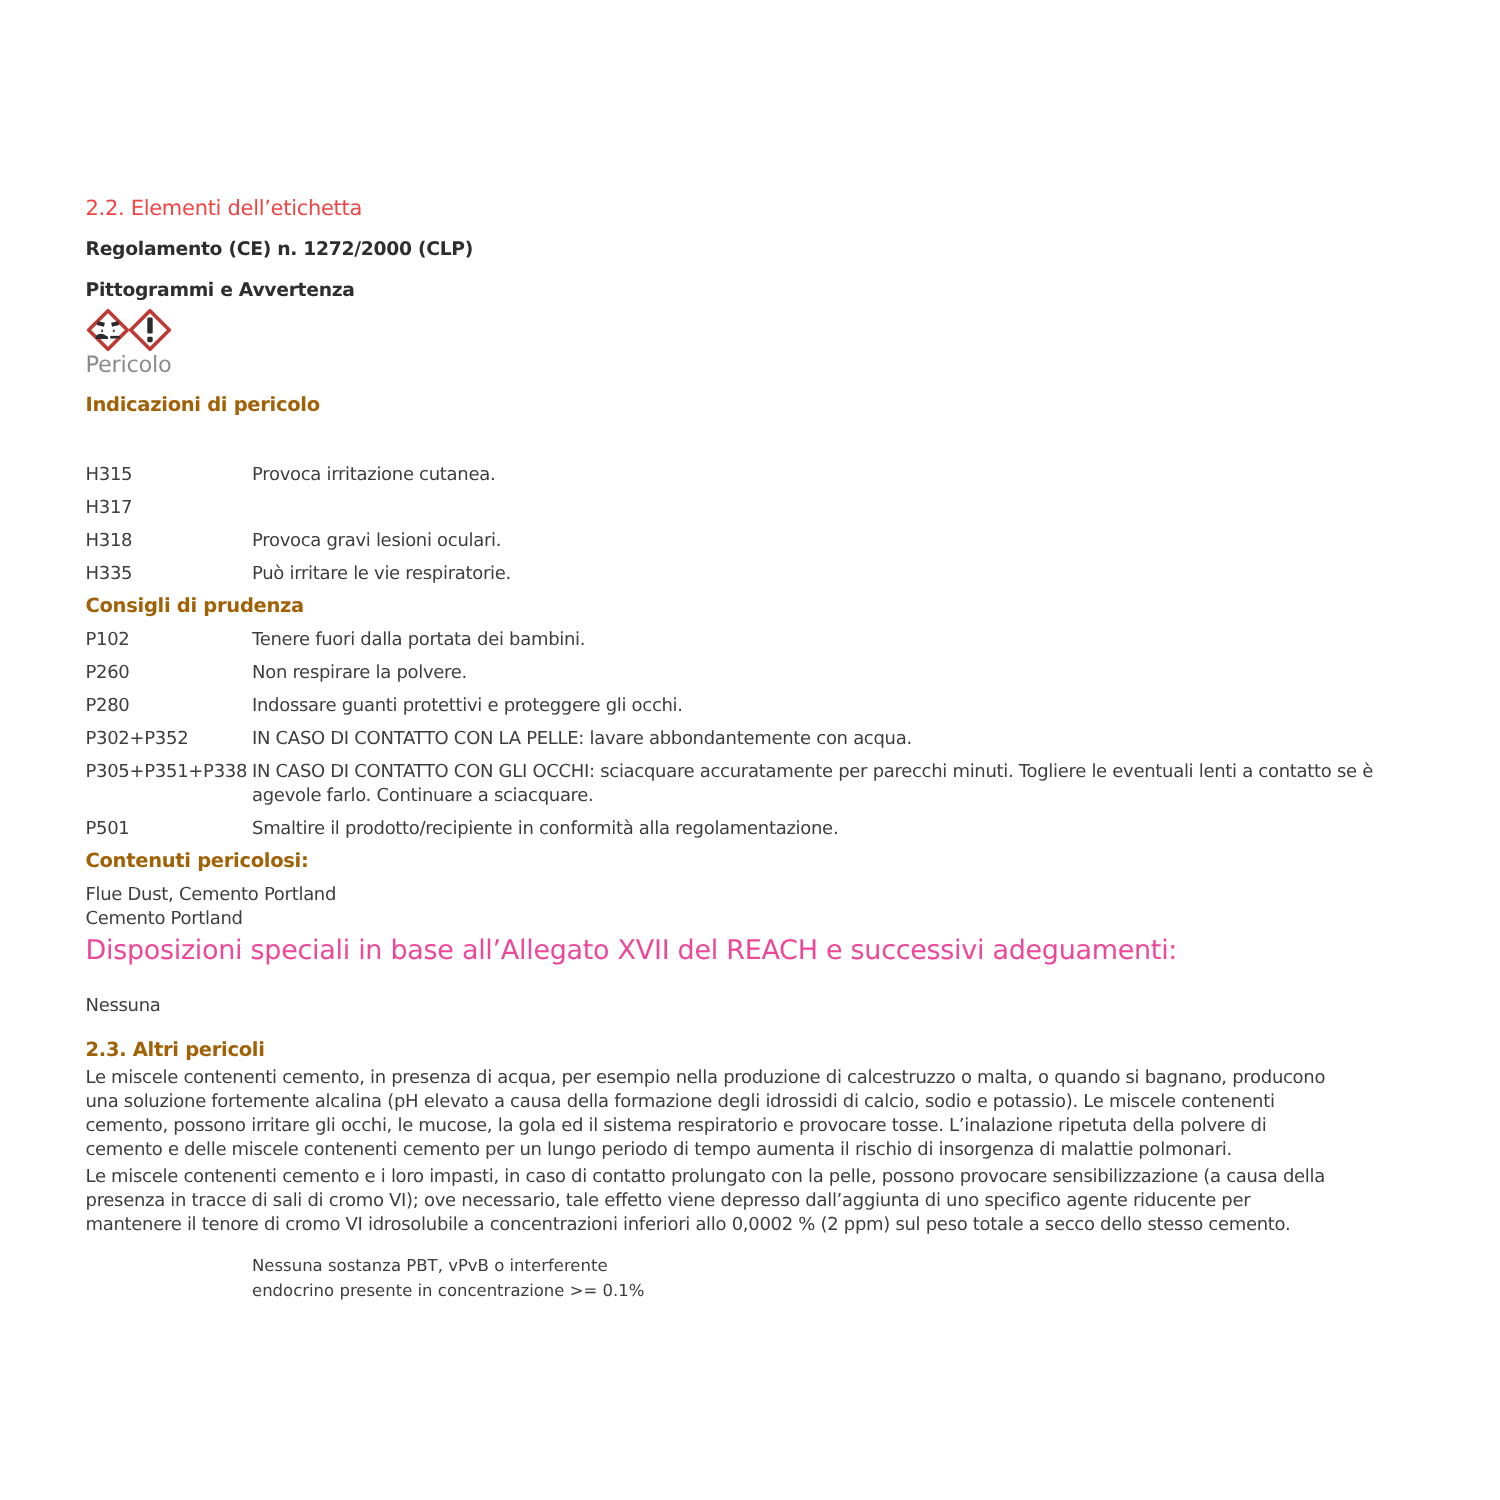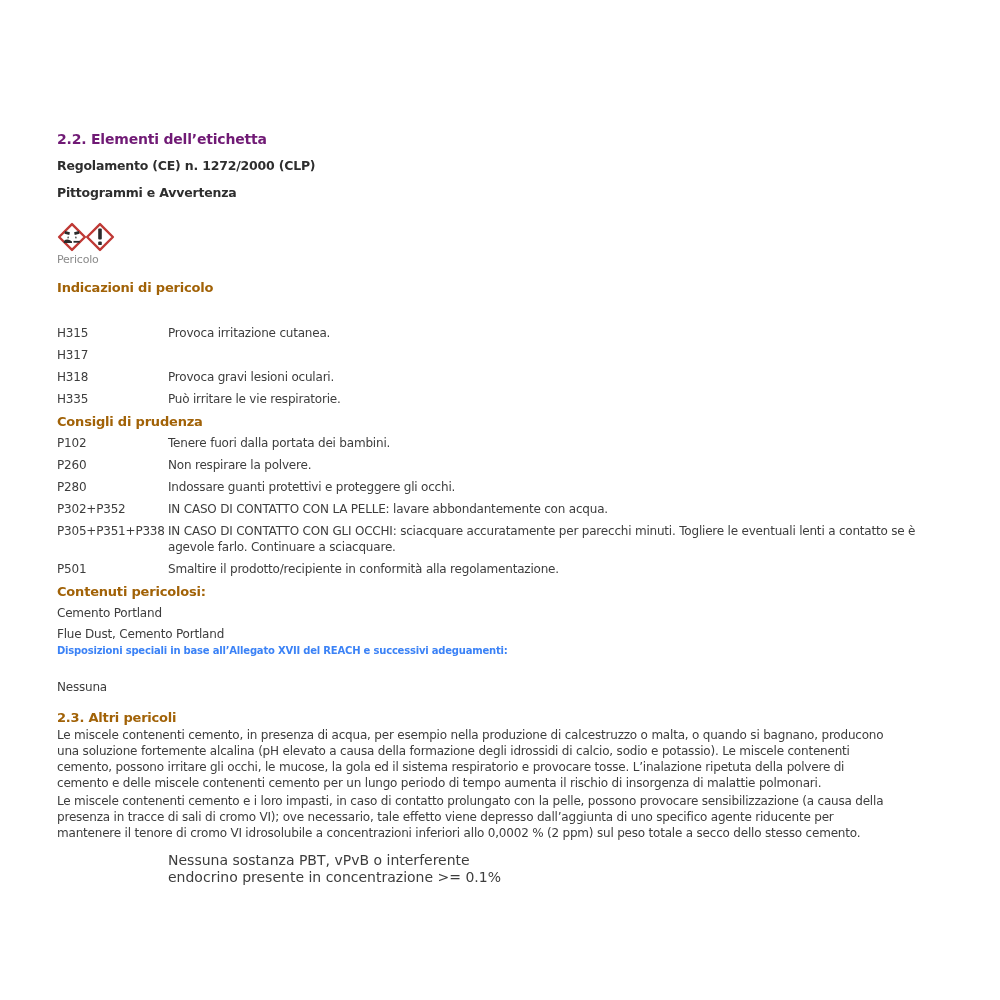--- a/index.html
+++ b/index.html
@@ -13,47 +13,47 @@
     position: relative;
     width: 905px;
     padding: 131px 0 40px 57px;
     background: #ffffff;
     font-size: 12px;
     letter-spacing: -0.2px;
     line-height: 16px;
   }
   .h-main {
     font-size: 14px;
-    font-weight: bold;
-    color: #701a75;
+    font-weight: normal;
+    color: #ef4444;
     line-height: 17px;
     margin: 0 0 10px 0;
   }
   .h-sub {
     font-size: 12.5px;
     font-weight: bold;
     color: #2e2e2e;
     line-height: 16px;
     margin: 0 0 11px 0;
   }
-  .h-sub.tight { margin-bottom: 21px; }
+  .h-sub.tight { margin-bottom: 4px; }
   .picto-row {
     display: flex;
     align-items: center;
     margin: 0 0 1px 0;
     height: 30px;
   }
   .picto {
     width: 30px;
     height: 30px;
     flex: none;
   }
   .picto + .picto { margin-left: -2px; }
   .signal {
-    font-size: 11px;
+    font-size: 15px;
     line-height: 14px;
     color: #8a8a8a;
     margin: 0 0 12px 0;
   }
   .h-section {
     font-size: 13px;
     font-weight: bold;
     color: #a16207;
     line-height: 17px;
     margin: 0 0 0 0;
@@ -76,36 +76,36 @@
     word-break: break-all;
   }
   .row .text { flex: 1; }
   .row.extra-gap { margin-top: 6px; }
   .plain {
     margin: 0 0 5px 0;
     line-height: 16px;
   }
   .plain.last { margin-bottom: 0; }
   .h-bold-line {
-    font-size: 10px;
-    font-weight: bold;
-    color: #3b82f6;
+    font-size: 18px;
+    font-weight: normal;
+    color: #ec4899;
     line-height: 17px;
     margin: 0;
   }
   .para {
     margin: 1px 0 0 0;
     line-height: 16px;
     white-space: pre-line;
     width: 905px;
   }
   .para + .para { margin-top: 2px; }
   .note {
     margin: 11px 0 4px 111px;
-    font-size: 14px;
+    font-size: 11px;
     line-height: 17px;
     white-space: pre-line;
     letter-spacing: 0;
   }
 </style>
 </head>
 <body>
 
 <div class="page">
 
@@ -182,22 +182,22 @@
       <span class="text">IN CASO DI CONTATTO CON GLI OCCHI: sciacquare accuratamente per parecchi minuti. Togliere le eventuali lenti a contatto se è agevole farlo. Continuare a sciacquare.</span>
     </div>
     <div class="row extra-gap">
       <span class="code">P501</span>
       <span class="text">Smaltire il prodotto/recipiente in conformità alla regolamentazione.</span>
     </div>
   </div>
 
   <h2 class="h-section gap-sm mt-6">Contenuti pericolosi:</h2>
 
+  <p class="plain last">Flue Dust, Cemento Portland</p>
   <p class="plain">Cemento Portland</p>
-  <p class="plain last">Flue Dust, Cemento Portland</p>
 
   <h2 class="h-bold-line mt-4">Disposizioni speciali in base all’Allegato XVII del REACH e successivi adeguamenti:</h2>
   <p class="plain last" style="margin-top:20px;">Nessuna</p>
 
   <h2 class="h-section gap-xs" style="margin-top:14px;">2.3. Altri pericoli</h2>
 
   <p class="para">Le miscele contenenti cemento, in presenza di acqua, per esempio nella produzione di calcestruzzo o malta, o quando si bagnano, producono
 una soluzione fortemente alcalina (pH elevato a causa della formazione degli idrossidi di calcio, sodio e potassio). Le miscele contenenti
 cemento, possono irritare gli occhi, le mucose, la gola ed il sistema respiratorio e provocare tosse. L’inalazione ripetuta della polvere di
 cemento e delle miscele contenenti cemento per un lungo periodo di tempo aumenta il rischio di insorgenza di malattie polmonari.</p>

